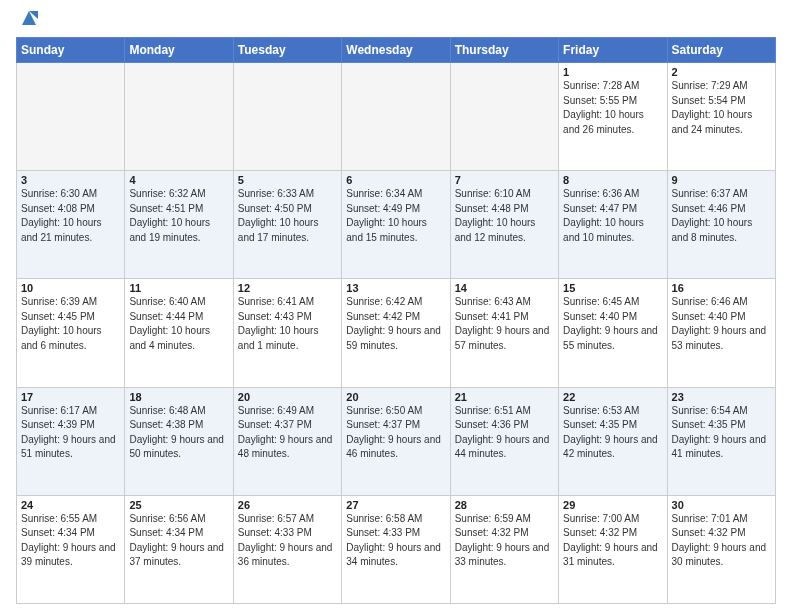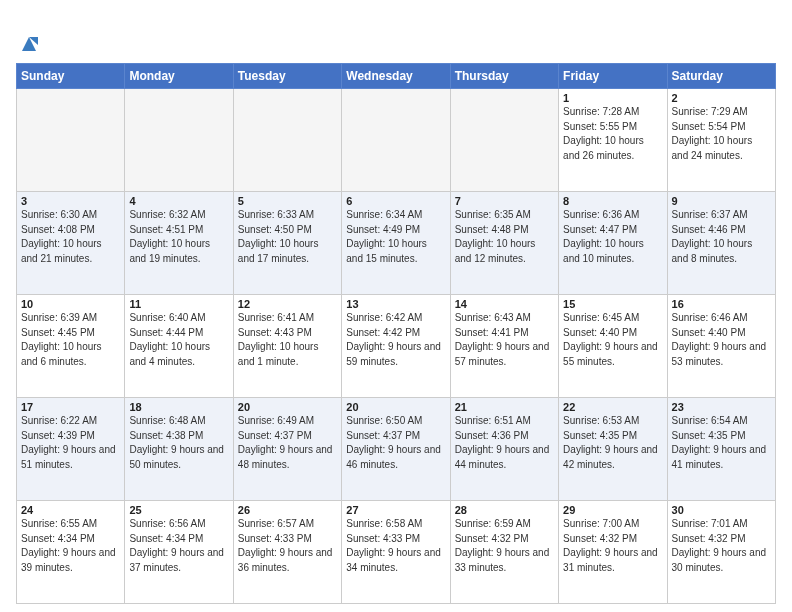--- a/index.html
+++ b/index.html
@@ -6,21 +6,21 @@
     body {
       font-family: Arial, sans-serif;
       background: #fff;
       width: 792px;
       height: 612px;
       overflow: hidden;
     }
     .page {
       width: 792px;
       height: 612px;
-      padding: 31px 16px 8px 16px;
+      padding: 5px 16px 8px 16px;
       display: flex;
       flex-direction: column;
     }
     .header {
       display: flex;
       align-items: flex-start;
       justify-content: space-between;
       margin-bottom: 6px;
     }
     .logo {
@@ -183,21 +183,21 @@
 Daylight: 10 hours and 17 minutes.</div>
           </td>
           <td>
             <span class="day-num">6</span>
             <div class="day-info">Sunrise: 6:34 AM
 Sunset: 4:49 PM
 Daylight: 10 hours and 15 minutes.</div>
           </td>
           <td>
             <span class="day-num">7</span>
-            <div class="day-info">Sunrise: 6:35 AM
+            <div class="day-info">Sunrise: 6:10 AM
 Sunset: 4:48 PM
 Daylight: 10 hours and 12 minutes.</div>
           </td>
           <td>
             <span class="day-num">8</span>
             <div class="day-info">Sunrise: 6:36 AM
 Sunset: 4:47 PM
 Daylight: 10 hours and 10 minutes.</div>
           </td>
           <td>
@@ -247,21 +247,21 @@
           <td>
             <span class="day-num">16</span>
             <div class="day-info">Sunrise: 6:46 AM
 Sunset: 4:40 PM
 Daylight: 9 hours and 53 minutes.</div>
           </td>
         </tr>
         <tr>
           <td>
             <span class="day-num">17</span>
-            <div class="day-info">Sunrise: 6:22 AM
+            <div class="day-info">Sunrise: 6:17 AM
 Sunset: 4:39 PM
 Daylight: 9 hours and 51 minutes.</div>
           </td>
           <td>
             <span class="day-num">18</span>
             <div class="day-info">Sunrise: 6:48 AM
 Sunset: 4:38 PM
 Daylight: 9 hours and 50 minutes.</div>
           </td>
           <td>

